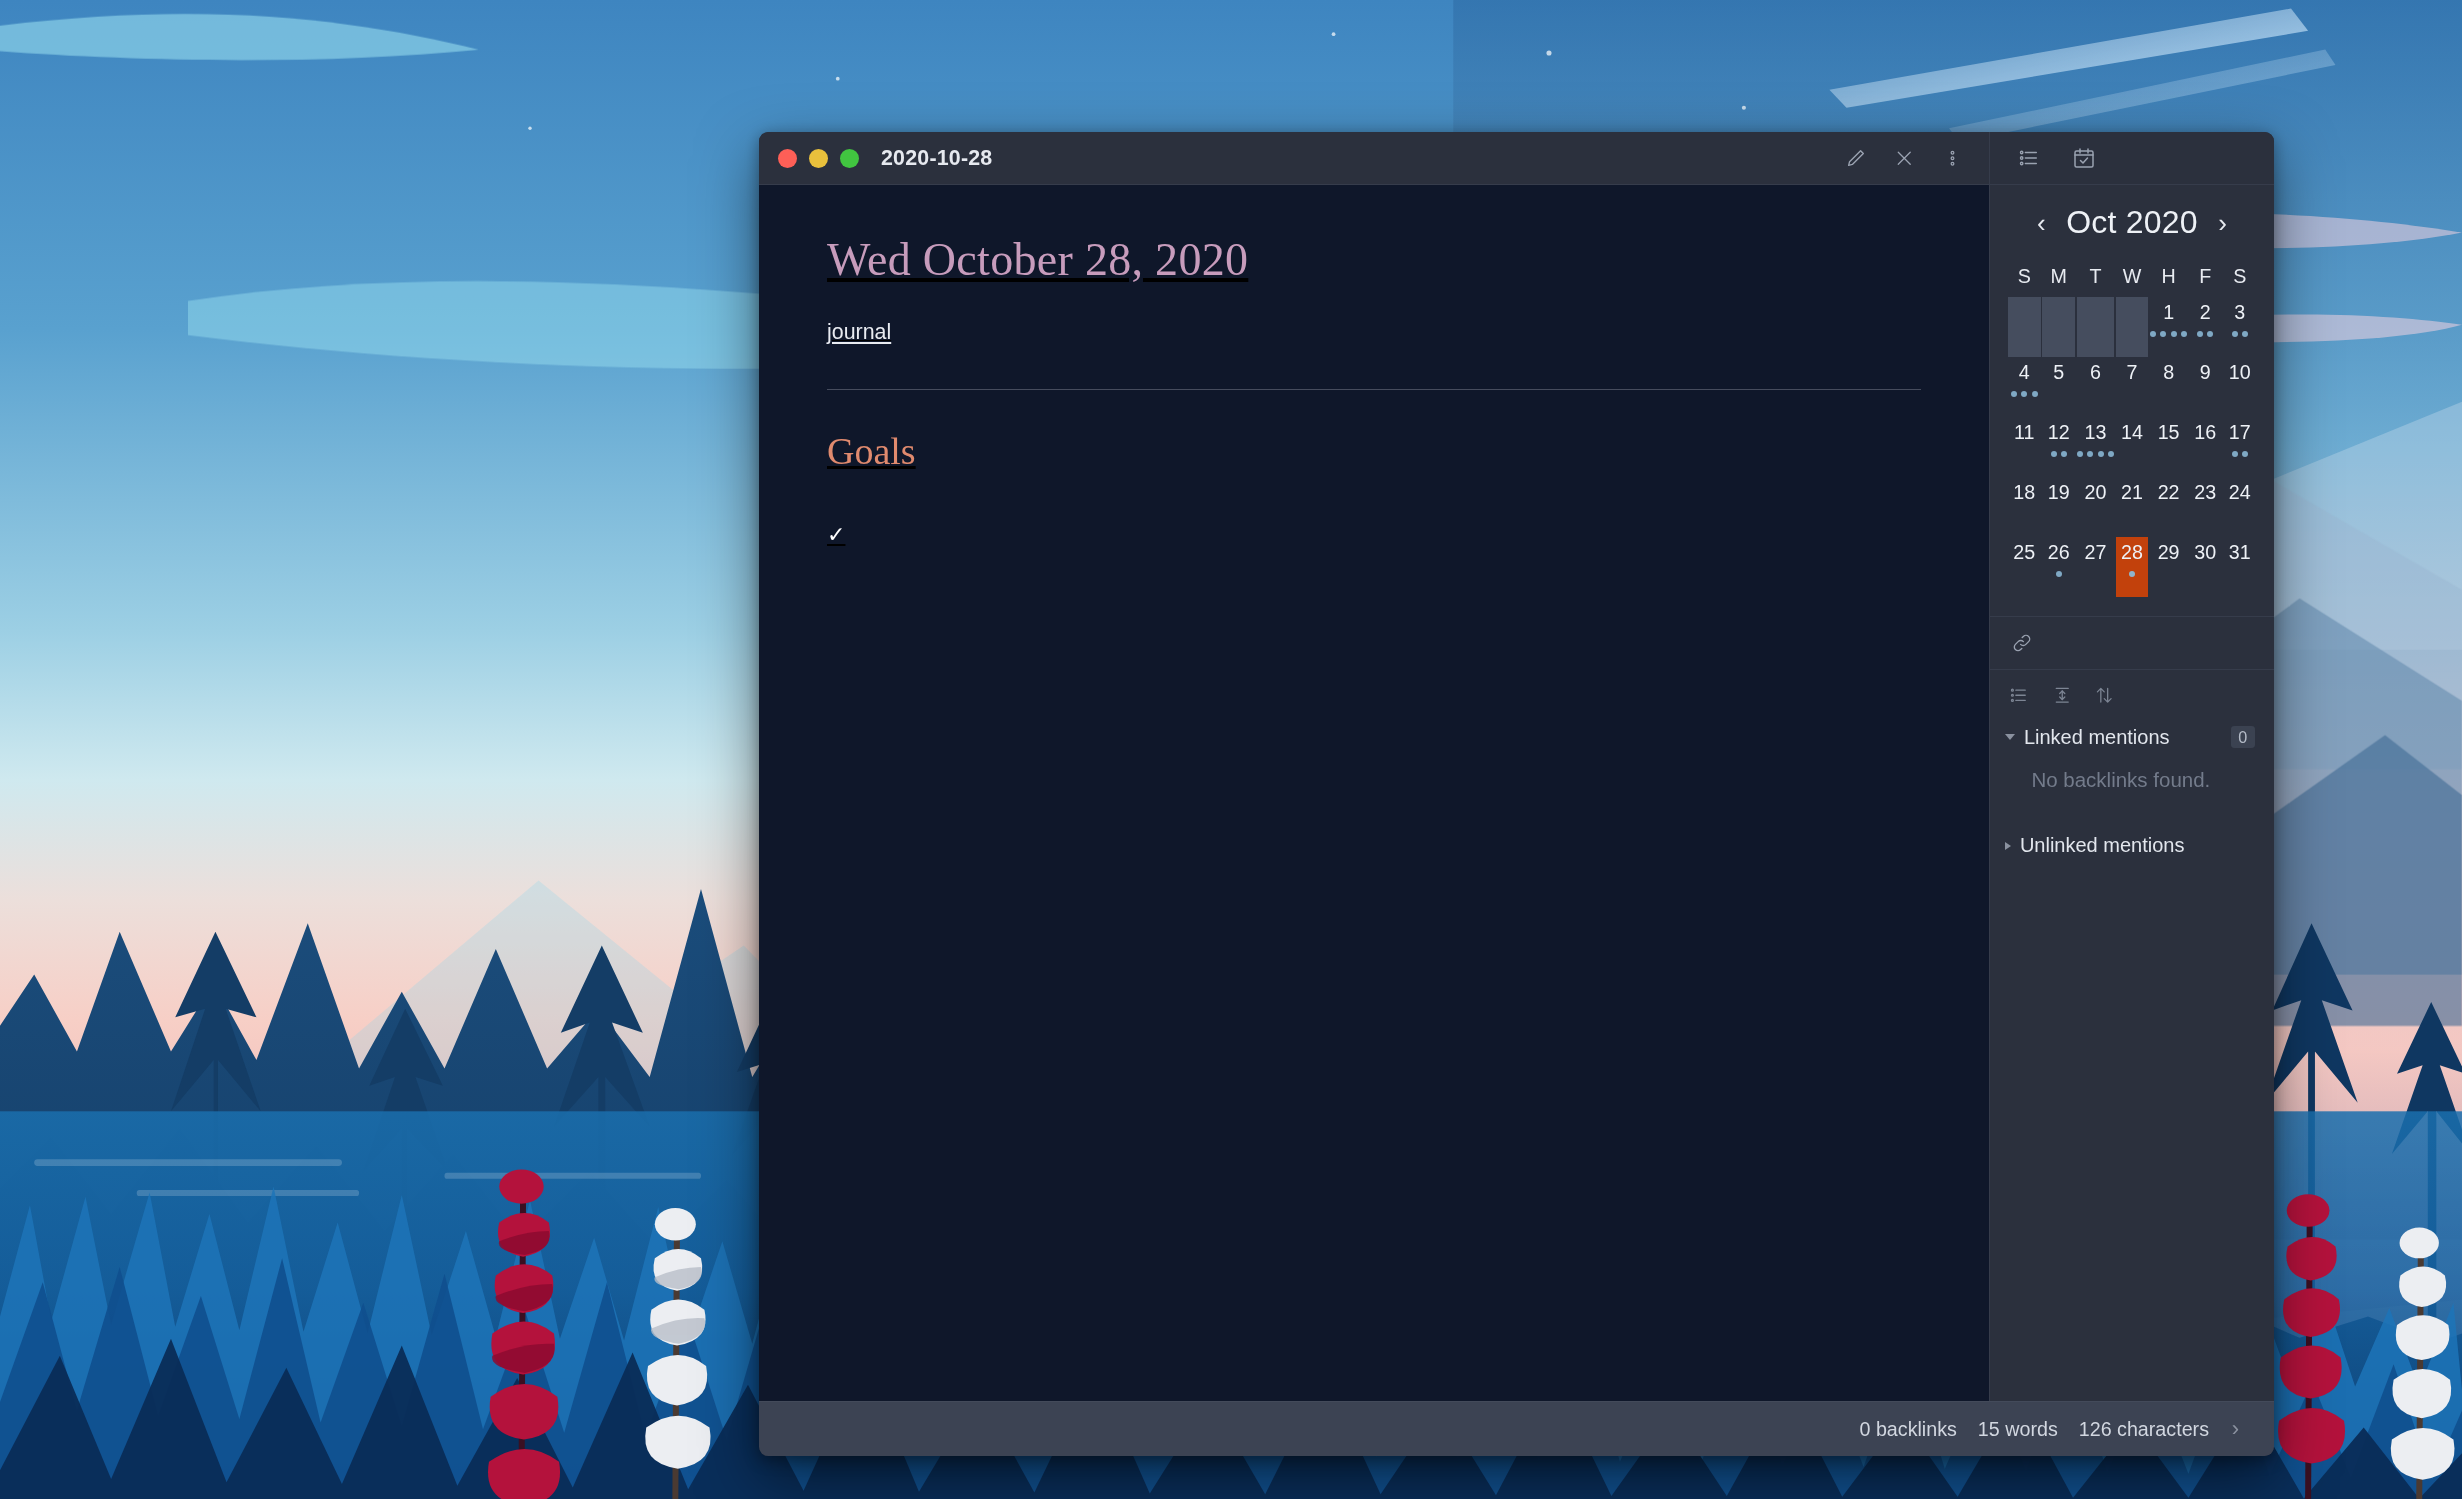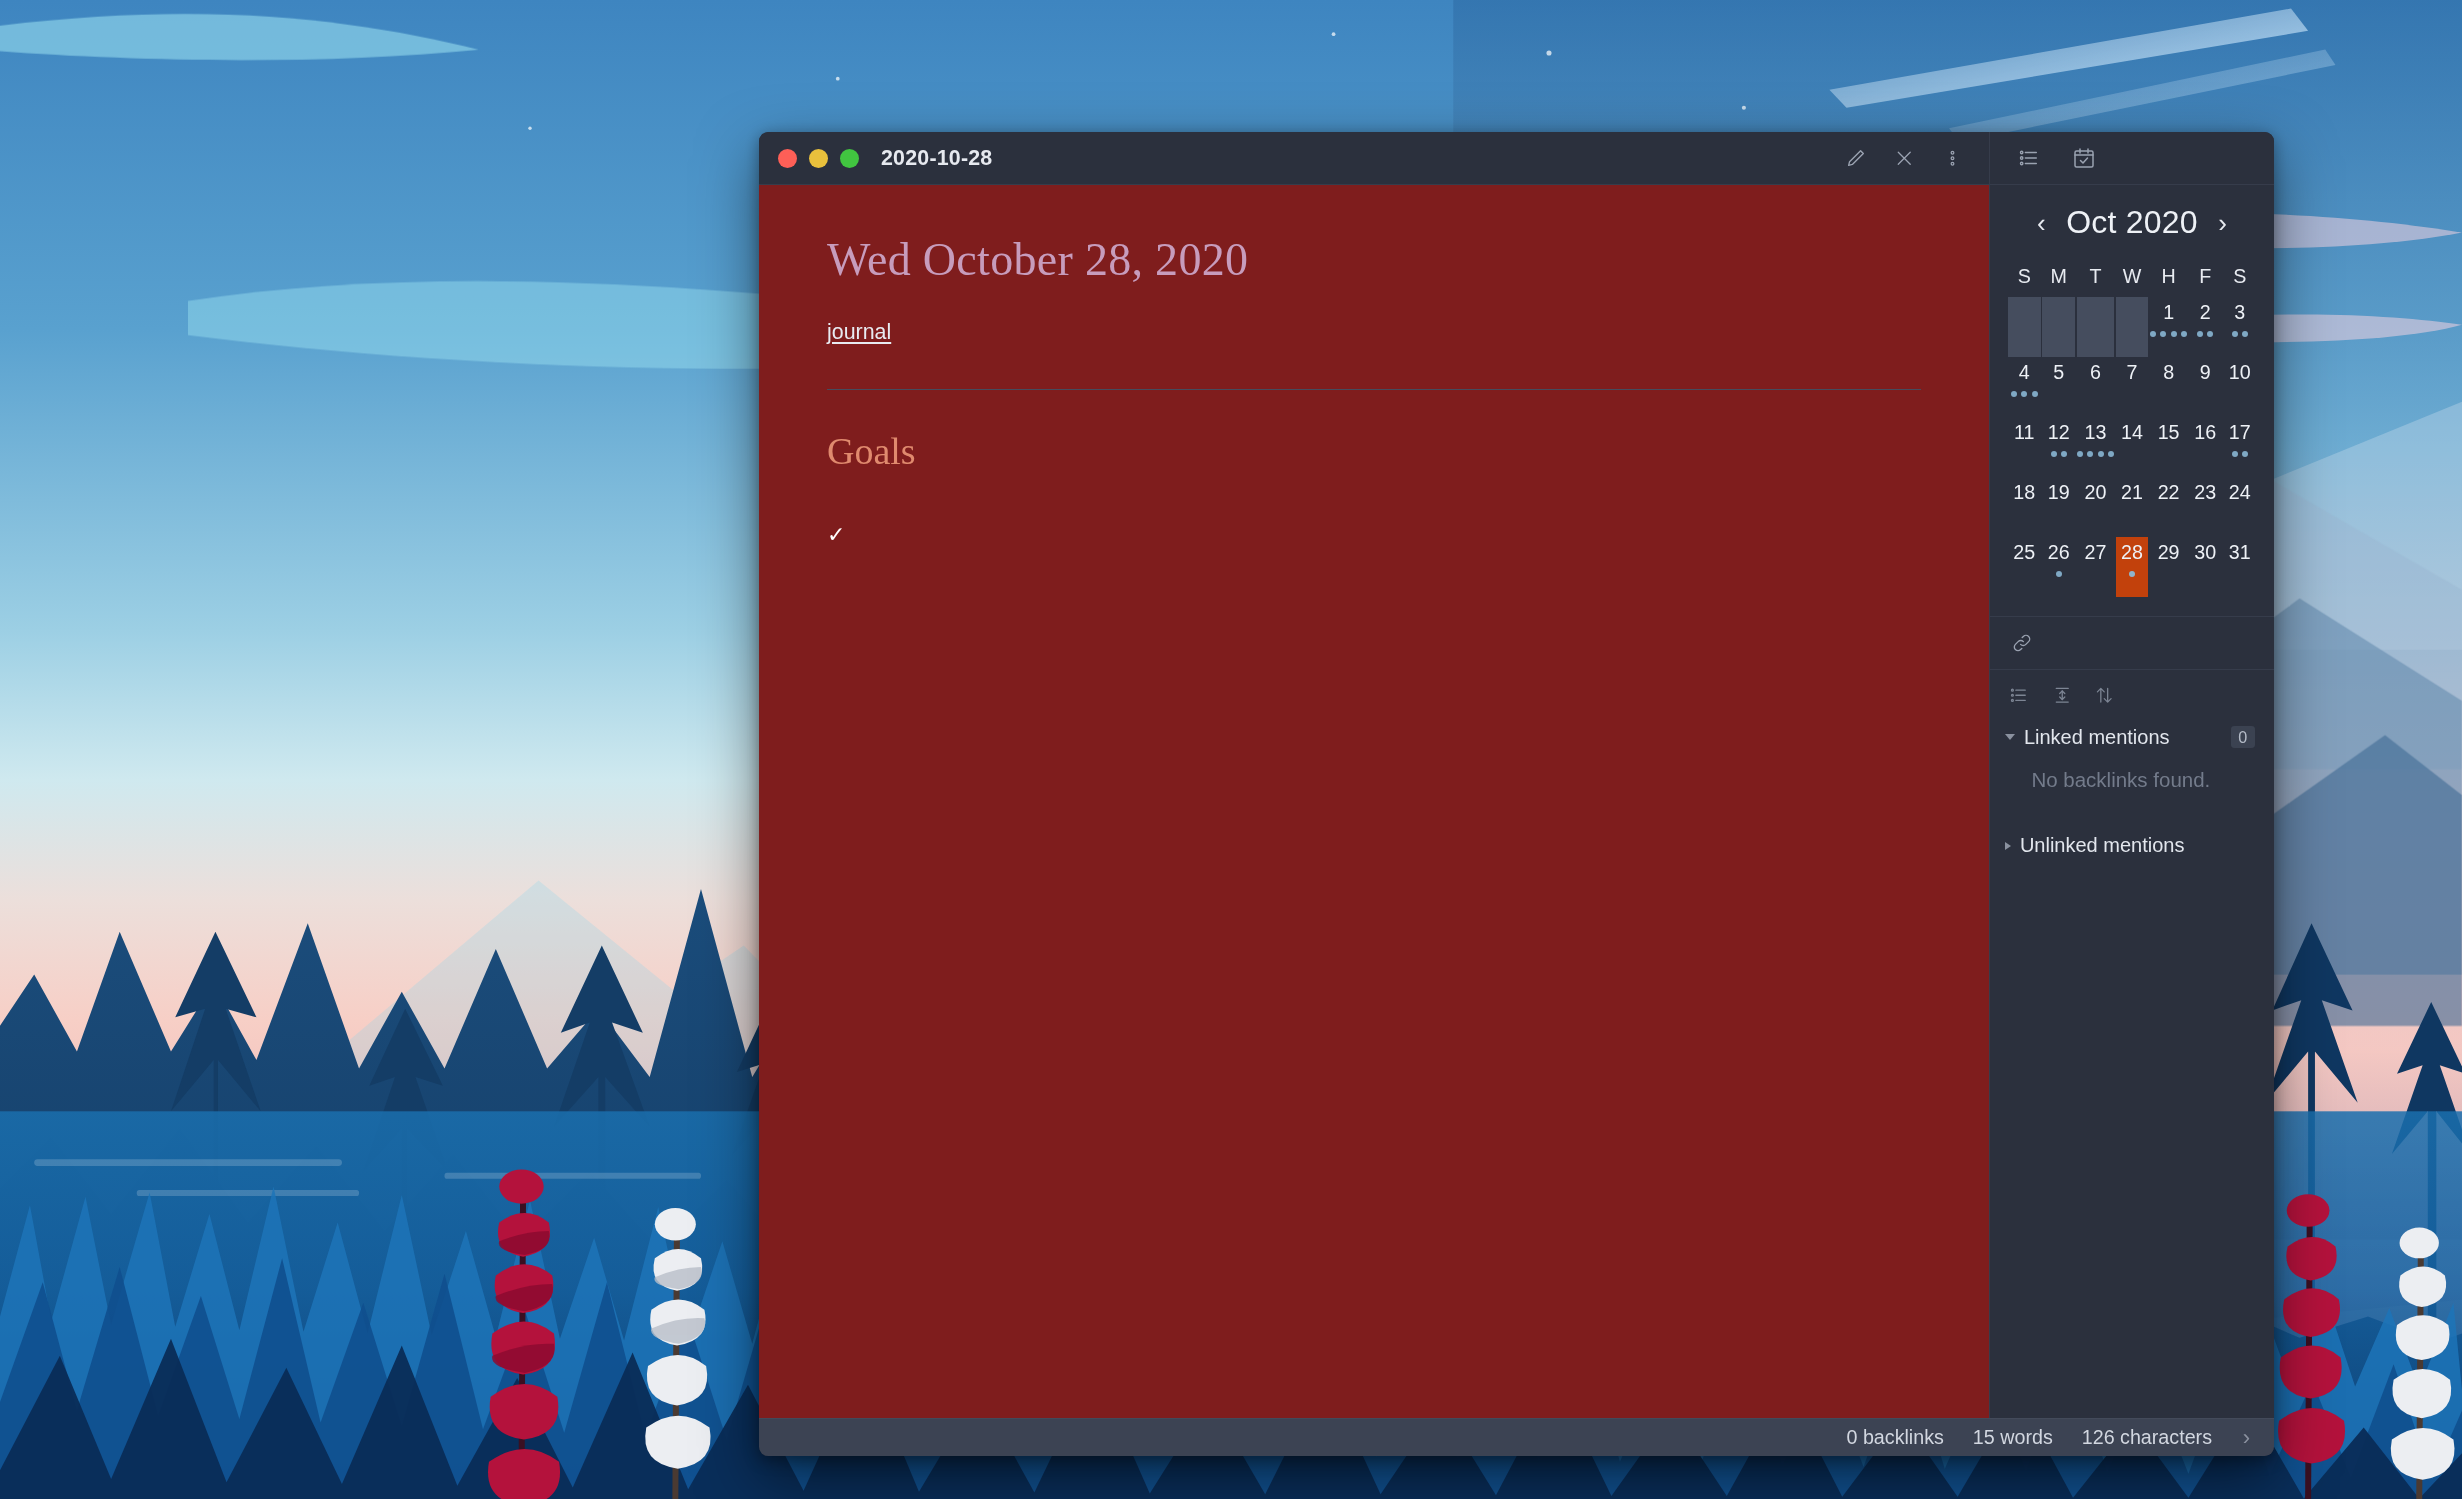--- a/index.html
+++ b/index.html
@@ -72,24 +72,25 @@
     cursor: pointer;
   }
   .ticon svg { display: block; }
 
   
   .win-body { flex: 1 1 auto; display: flex; min-height: 0; }
 
   
   .editor-pane {
     flex: 1 1 auto;
-    background: #7f1d1d;
+    background: #0f172a;
     border-right: 0.9px solid #363c4b;
     overflow: hidden;
     padding: 48px 68px 4px 68px;
+    text-decoration: underline;
   }
   .note-title {
     font-family: "Liberation Serif", serif;
     font-size: 46px;
     color: #c79cbc;
     font-weight: normal;
     letter-spacing: 0.3px;
   }
   .note-tagline { margin-top: 34px; }
   .tag-link {
@@ -220,25 +221,25 @@
     padding: 1.7px 7.7px;
   }
   .bl-empty {
     color: #737b8b; font-size: 20.5px;
     padding: 13.7px 0 0 26px;
   }
   .bl-spacer { height: 31px; }
 
   
   .statusbar {
-    flex: none; height: 38px;
+    flex: none; height: 55px;
     background: #3c4353;
     display: flex; align-items: center; justify-content: flex-end;
-    gap: 29px;
-    padding-right: 24px;
+    gap: 21px;
+    padding-right: 35px;
     border-top: 0.9px solid #434a5a;
   }
   .status-item { color: #d2d7e0; font-size: 19.7px; cursor: pointer; }
   .status-chev { color: #8a919f; font-size: 22px; cursor: pointer; padding-left: 1.7px; }
 </style>
 </head>
 <body>
 
 <div id="desktop">
 

